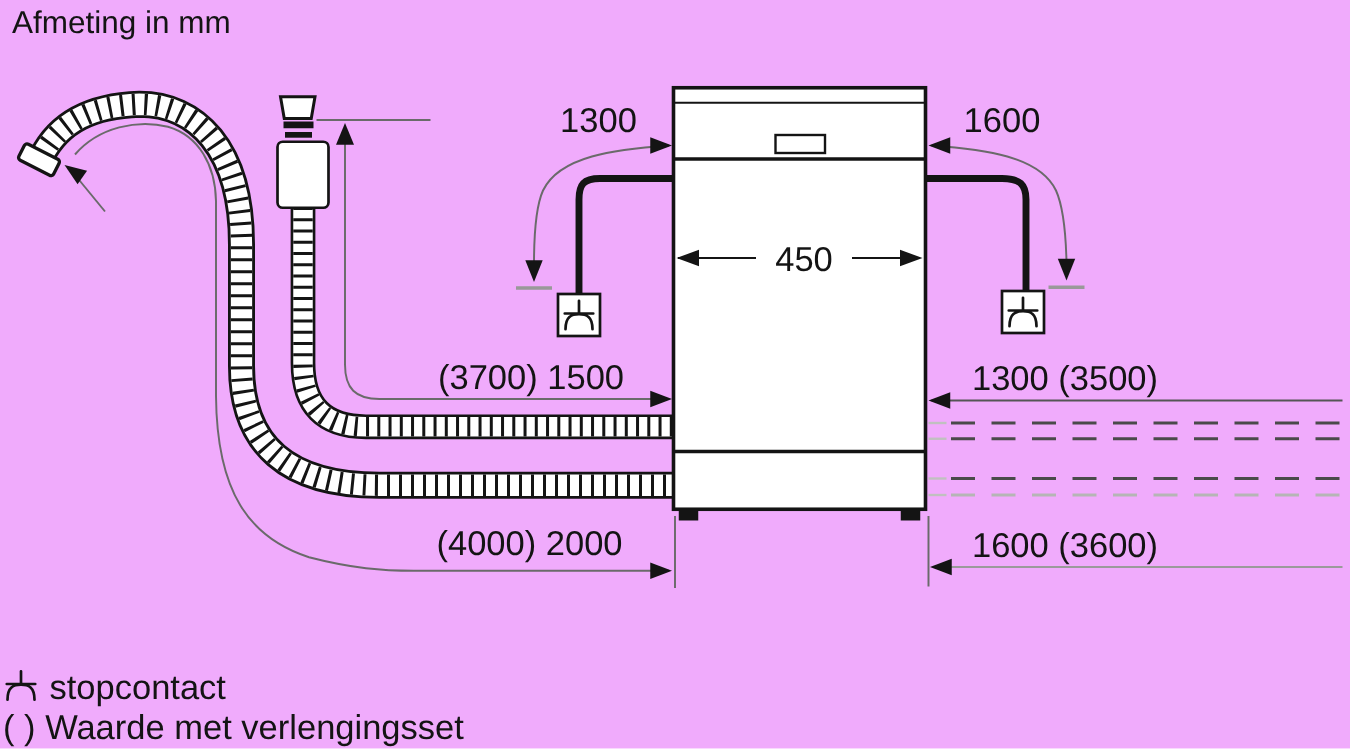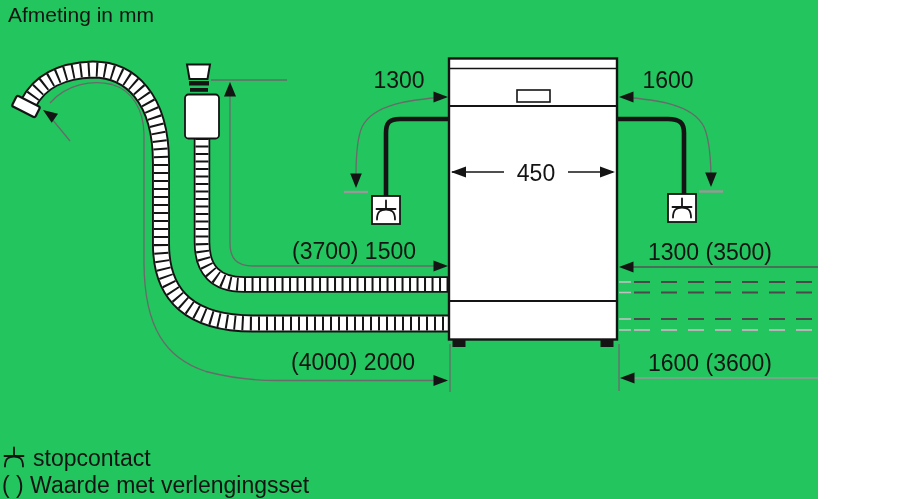--- a/index.html
+++ b/index.html
@@ -1,16 +1,16 @@
 <!DOCTYPE html>
 <html><head>
 <meta charset="utf-8">
 <style>
   html,body { margin:0; padding:0; background:#ffffff; }
-  .stage { position:relative; width:818px; height:499px; background:#22c55e; overflow:hidden; }
+  .stage { position:relative; width:900px; height:499px; background:#f0abfc; overflow:hidden; }
   svg { display:block; }
   text { font-family:"Liberation Sans","DejaVu Sans",sans-serif; fill:#141414; }
   .t-title  { font-size:21px; }
   .t-dim    { font-size:23px; text-anchor:middle; }
   .t-legend { font-size:23px; }
   .ln1  { stroke:#141414; stroke-width:1.4; fill:none; }
   .ln2  { stroke:#141414; stroke-width:2.2; fill:none; }
   .box  { fill:#ffffff; stroke:#141414; stroke-width:1.8; }
   .wrect{ fill:#ffffff; stroke:#141414; stroke-width:2.4; }
   .thin       { stroke:#6a6a6a; stroke-width:1.3; fill:none; }

